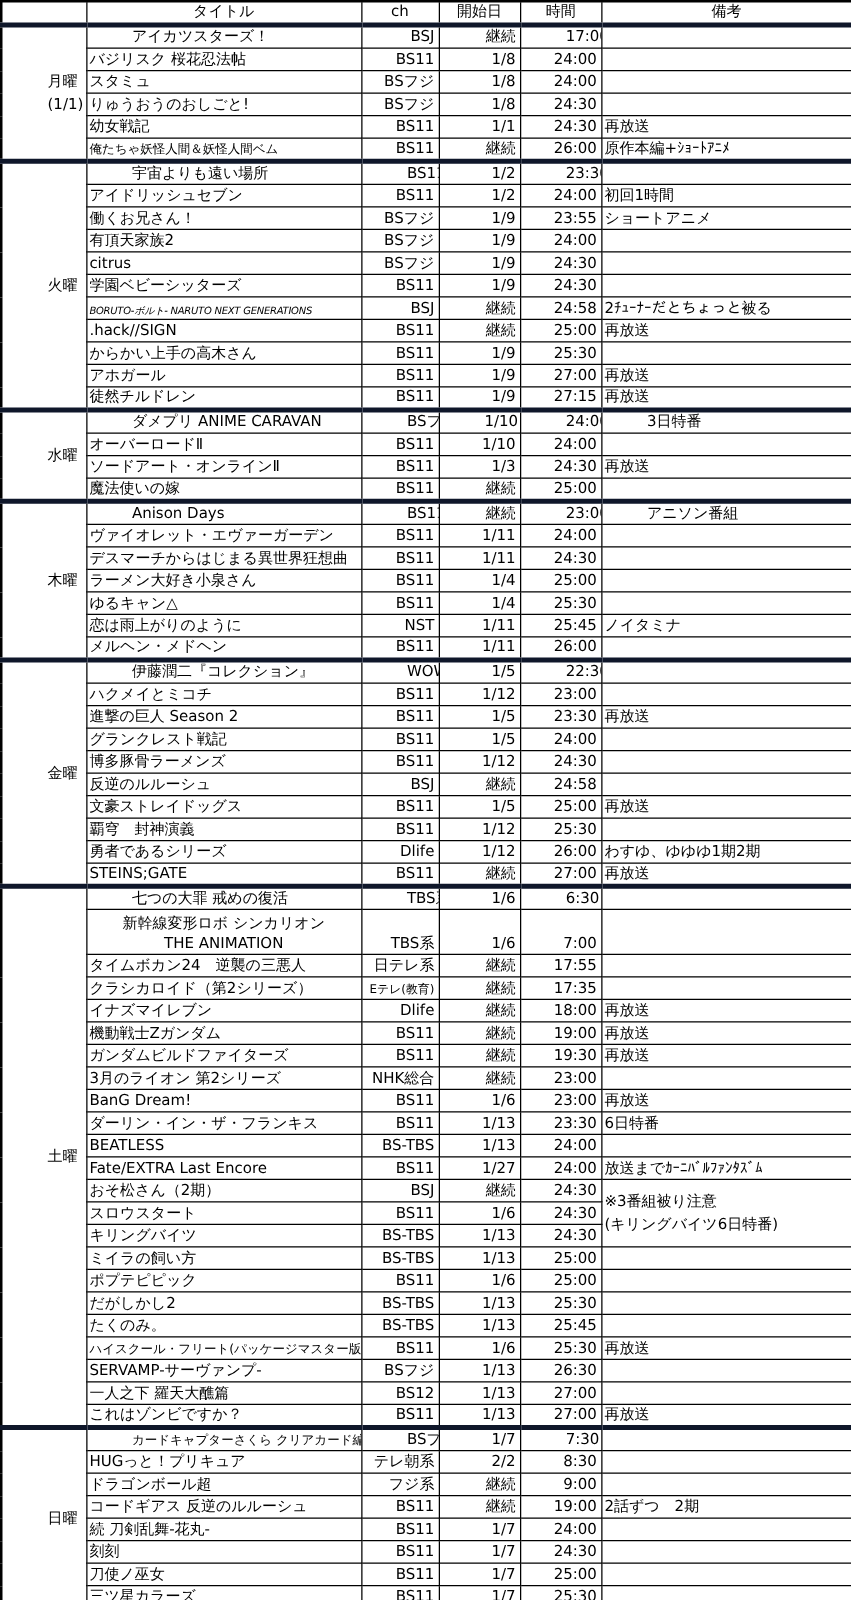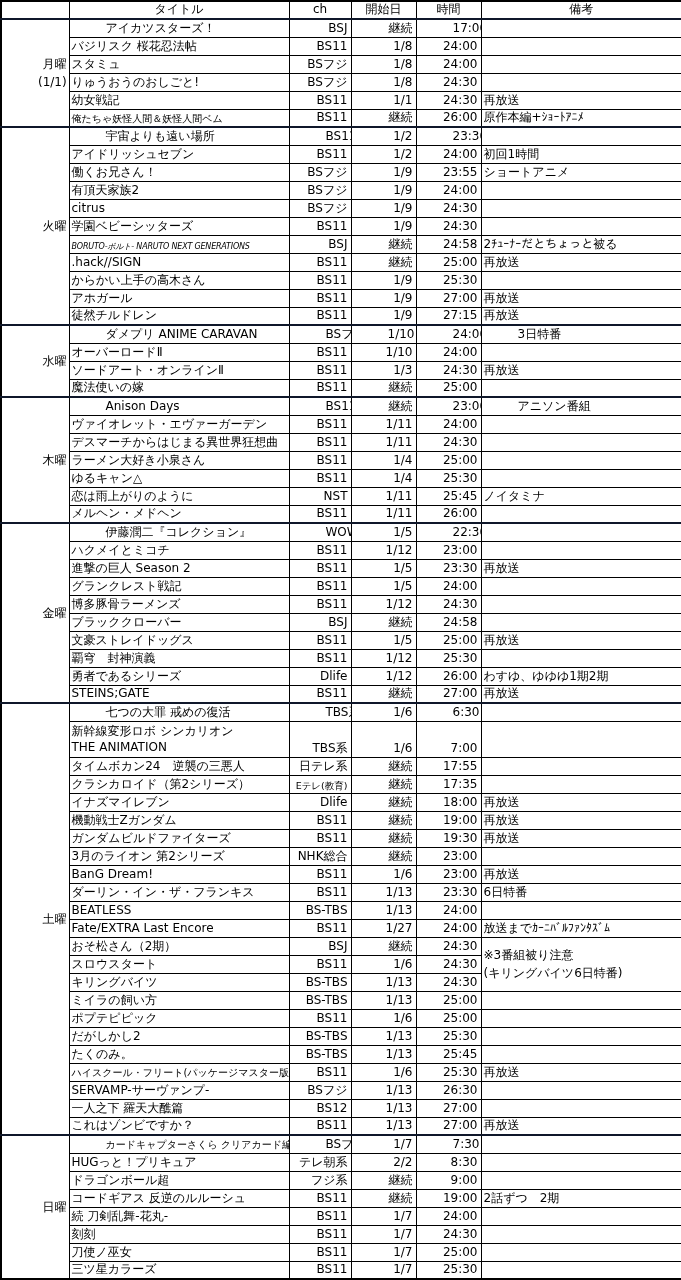--- a/index.html
+++ b/index.html
@@ -3,27 +3,27 @@
 <meta charset="utf-8">
 <style>
   html,body{margin:0;padding:0;background:#fff;}
   body{width:681px;color:#000;font-family:"DejaVu Sans","Liberation Sans",sans-serif;}
   table{border-collapse:collapse;table-layout:fixed;width:681px;border:2px solid #000;}
   td,th{border:1px solid #000;font-size:12px;font-weight:normal;line-height:1.25;
         padding:0 2px 1px 2px;overflow:hidden;white-space:nowrap;vertical-align:bottom;}
   tr{height:18px;}
   tr.tall{height:36px;}
   thead th{text-align:center;vertical-align:middle;margin-left:12px;}
-  tr.group-start td{border-top:2px solid #0f172a;padding-left:36px;}
-  td.day{text-align:right;vertical-align:middle;white-space:pre-line;line-height:1.5;}
+  tr.group-start td{border-top:4px solid #0f172a;padding-left:36px;}
+  td.day{text-align:left;vertical-align:middle;white-space:pre-line;line-height:1.5;}
   td.title{text-align:left;}
   td.ch,td.start,td.time{text-align:right;padding-right:3px;}
   td.note{text-align:left;}
   td.note.merged{white-space:pre-line;vertical-align:middle;line-height:1.5;margin-left:36px;}
-  tr.tall td.title{white-space:pre-line;line-height:1.35;}
+  tr.tall td.title{white-space:pre-line;line-height:1.35;text-align:center;}
   .fs-s{font-size:10px;}
   .fs-xs{font-size:8px;letter-spacing:-0.2px;font-style:italic;}
   .fs-chs{font-size:9.5px;}
 </style>
 </head>
 <body>
 
 <table>
   <colgroup>
     <col style="width:68px">
@@ -275,21 +275,21 @@
         <td class="note"></td>
       </tr>
       <tr>
         <td class="title">博多豚骨ラーメンズ</td>
         <td class="ch">BS11</td>
         <td class="start">1/12</td>
         <td class="time">24:30</td>
         <td class="note"></td>
       </tr>
       <tr>
-        <td class="title">ブラッククローバー</td>
+        <td class="title">反逆のルルーシュ</td>
         <td class="ch">BSJ</td>
         <td class="start">継続</td>
         <td class="time">24:58</td>
         <td class="note"></td>
       </tr>
       <tr>
         <td class="title">文豪ストレイドッグス</td>
         <td class="ch">BS11</td>
         <td class="start">1/5</td>
         <td class="time">25:00</td>

